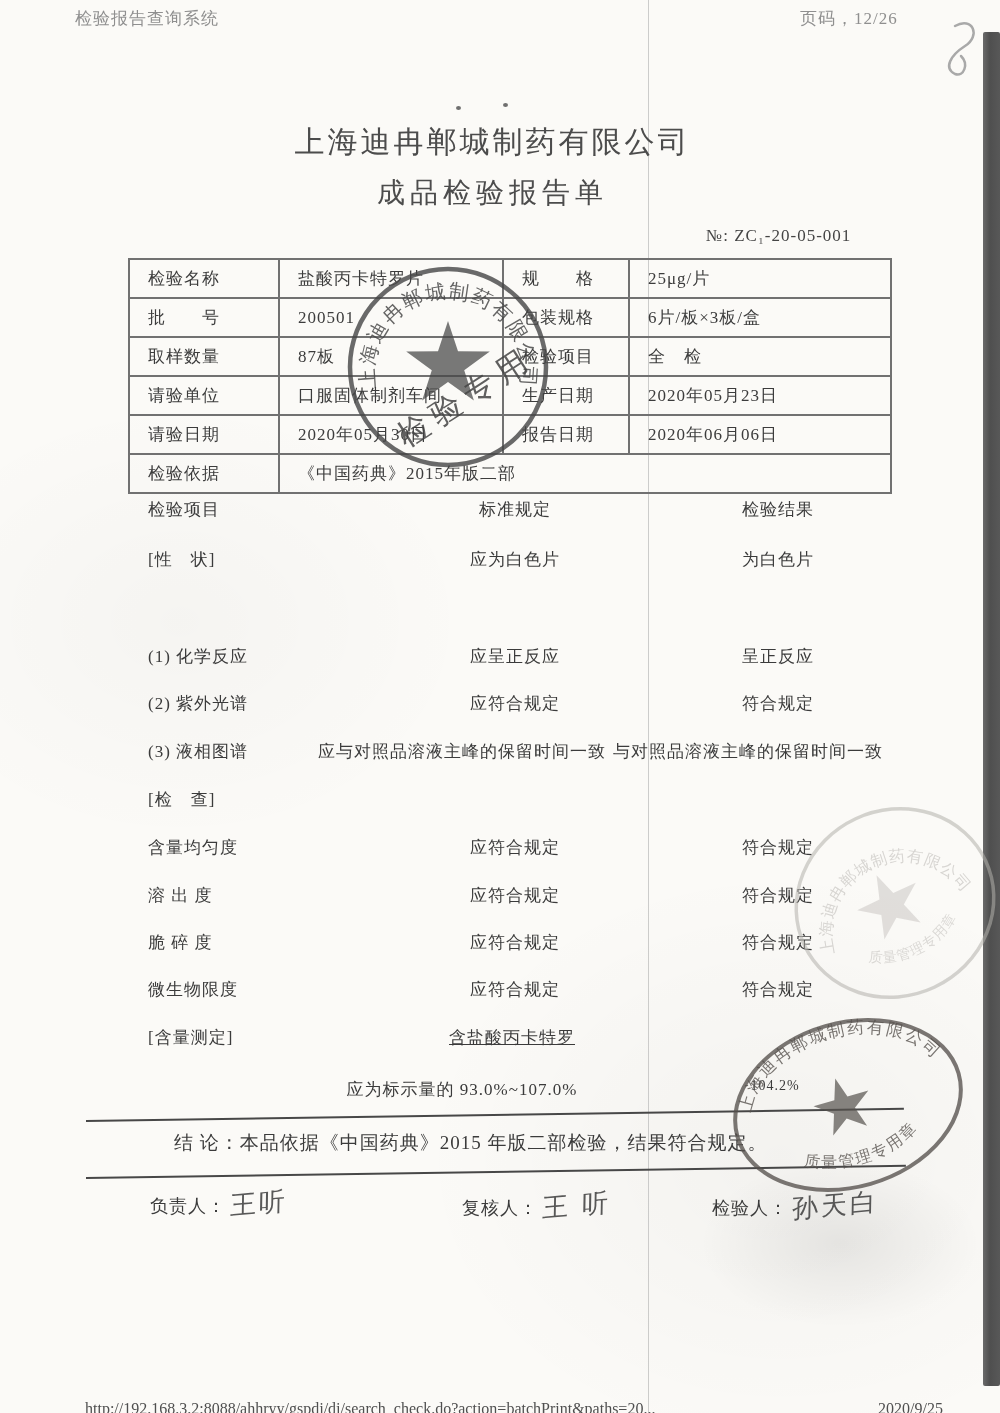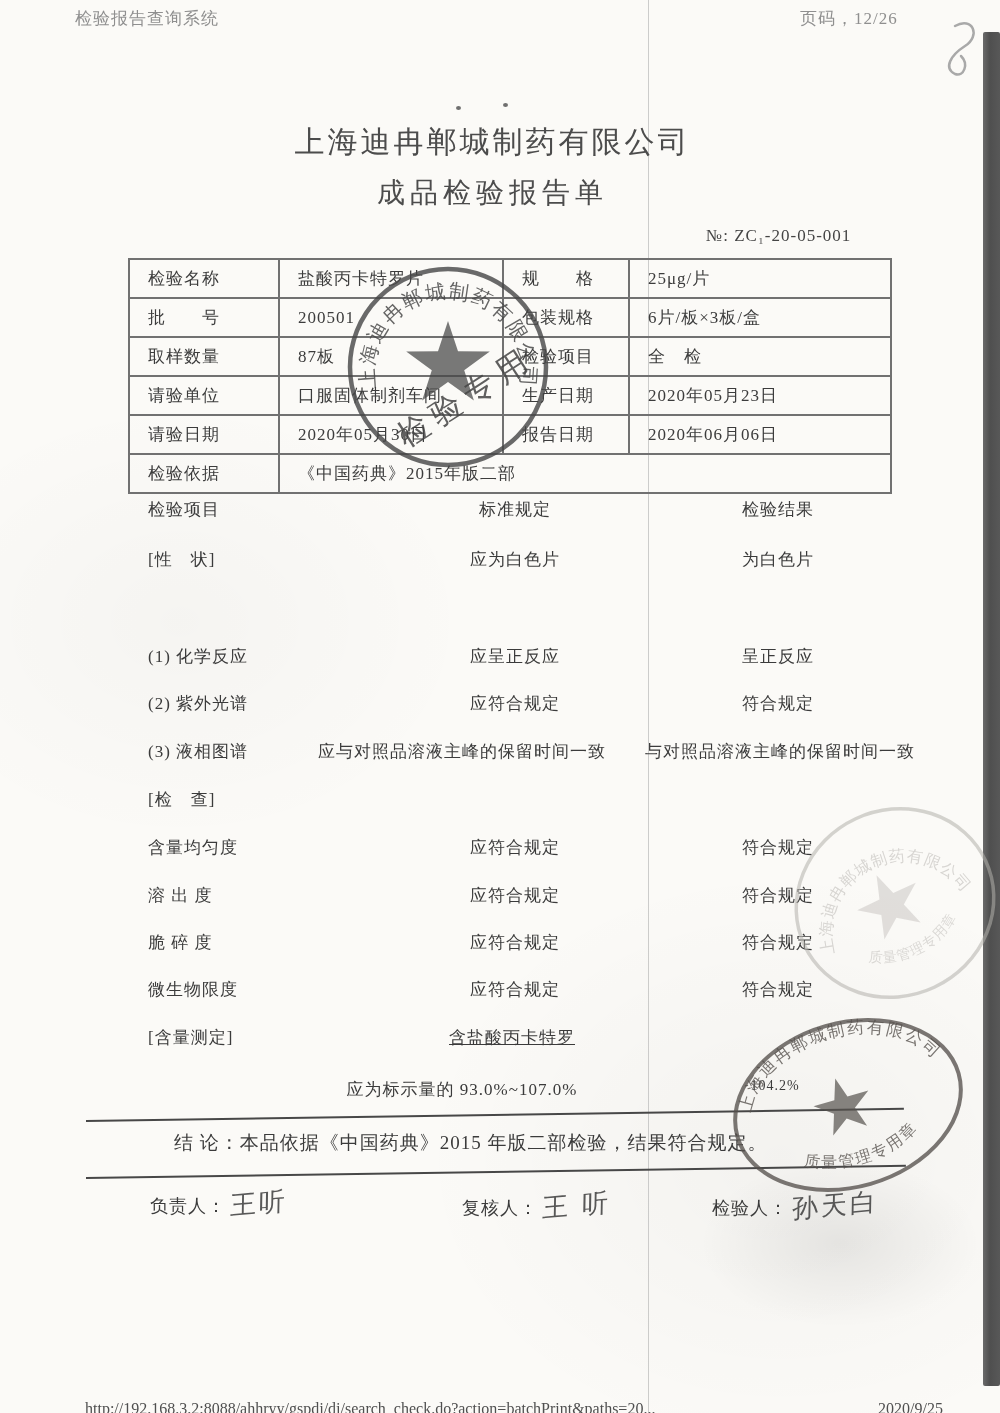--- a/index.html
+++ b/index.html
@@ -126,21 +126,21 @@
     <span class="cr">呈正反应</span>
   </div>
   <div class="abs item-row" style="top:692px;">
     <span class="ci">(2) 紫外光谱</span>
     <span class="cs">应符合规定</span>
     <span class="cr">符合规定</span>
   </div>
   <div class="abs item-row" style="top:740px;">
     <span class="ci">(3) 液相图谱</span>
     <span class="cs" style="left:462px;">应与对照品溶液主峰的保留时间一致</span>
-    <span class="cr" style="left:780px;text-align:center;">与对照品溶液主峰的保留时间一致</span>
+    <span class="cr" style="left:748px;text-align:center;">与对照品溶液主峰的保留时间一致</span>
   </div>
   <div class="abs item-row" style="top:788px;">
     <span class="ci">[检　查]</span>
   </div>
   <div class="abs item-row" style="top:836px;">
     <span class="ci">含量均匀度</span>
     <span class="cs">应符合规定</span>
     <span class="cr">符合规定</span>
   </div>
   <div class="abs item-row" style="top:884px;">

